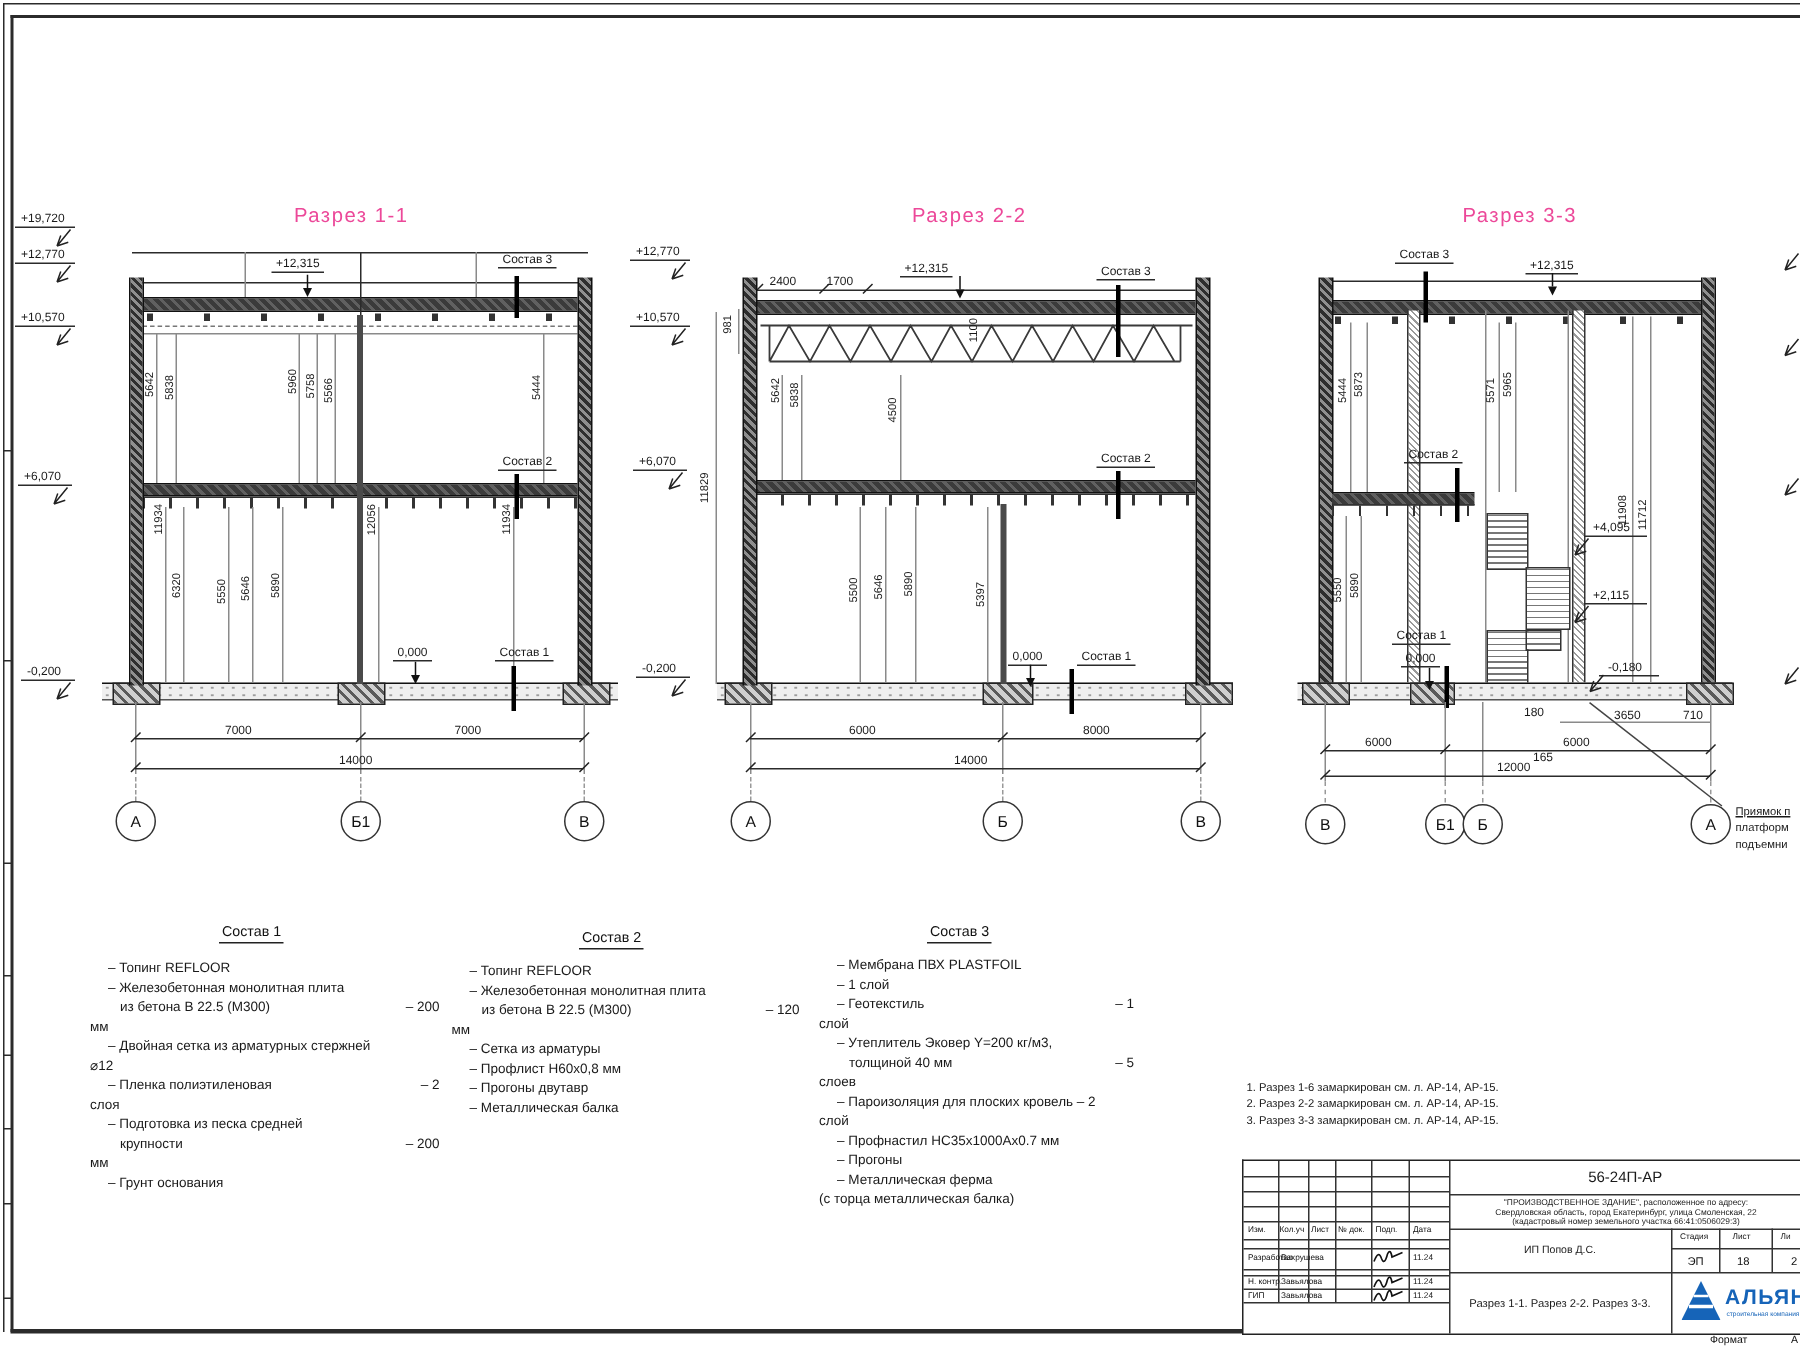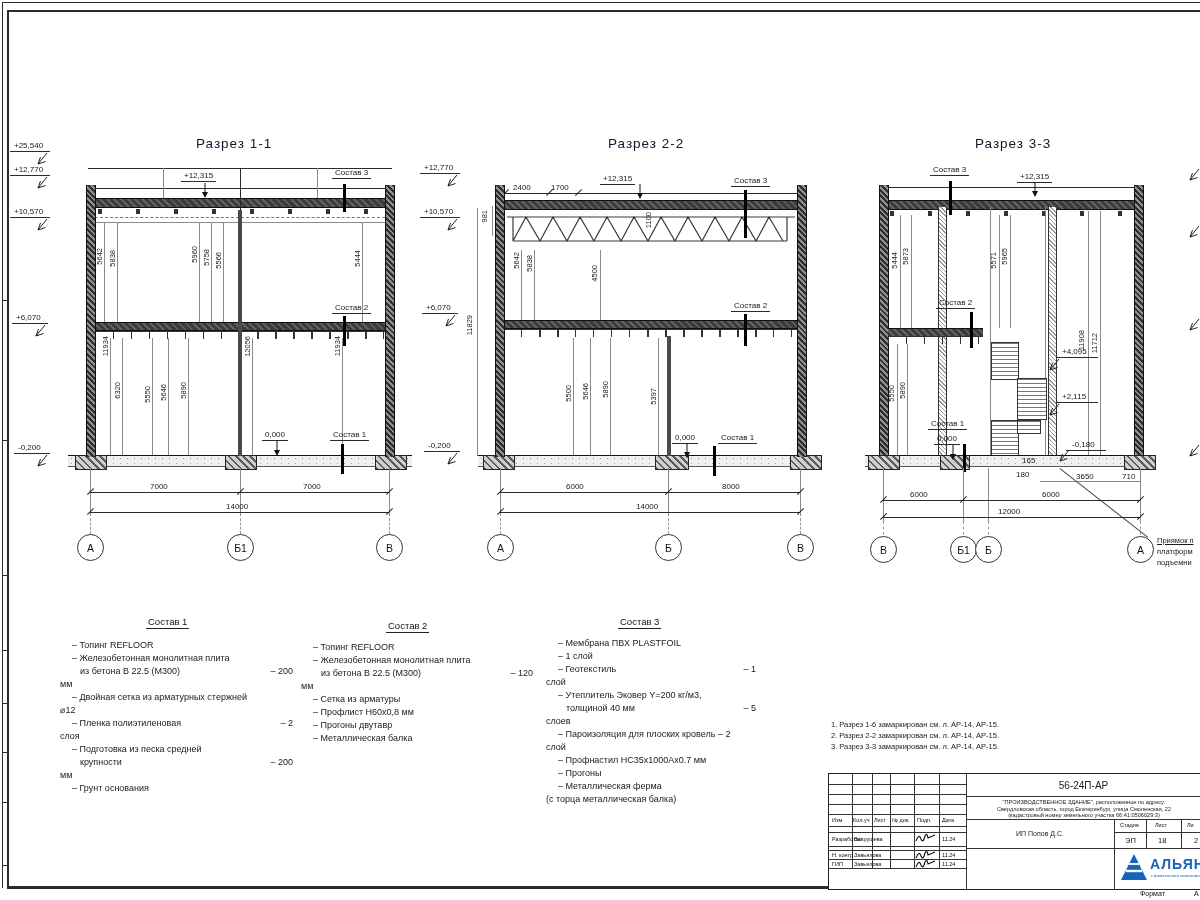--- a/index.html
+++ b/index.html
@@ -2,21 +2,21 @@
 <html><head>
 <meta charset="utf-8">
 <style>
   html,body{margin:0;padding:0;background:#fff}
   #sheet{position:relative;width:1200px;height:900px;background:#fff;overflow:hidden;
          font-family:"Liberation Sans",sans-serif;color:#1a1a1a}
   .hl{position:absolute;background:#2b2b2b;height:1px}
   .vl{position:absolute;background:#2b2b2b;width:1px}
   .thin{background:#8a8a8a}
   .txt{position:absolute;white-space:nowrap;font-size:8px;color:#1a1a1a}
-  .stitle{position:absolute;white-space:nowrap;font-size:13.5px;color:#0f172a;letter-spacing:1px}
+  .stitle{position:absolute;white-space:nowrap;font-size:13.5px;color:#ec4899;letter-spacing:1px}
   .vtxt{position:absolute;white-space:nowrap;font-size:7.5px;color:#1a1a1a;writing-mode:vertical-rl;transform:rotate(180deg)}
   .ulab{position:absolute;white-space:nowrap;font-size:8px;color:#1a1a1a;border-bottom:1px solid #2b2b2b;padding:0 3px 1px}
   .col{position:absolute;width:8px;background:repeating-linear-gradient(45deg,#2e2e2e 0 2px,#8f8f8f 2px 4px);border-left:1px solid #111;border-right:1px solid #111}
   .ccol{position:absolute;width:7px;background:repeating-linear-gradient(45deg,#fff 0 2px,#9a9a9a 2px 3px);border-left:1px solid #333;border-right:1px solid #333}
   .scol{position:absolute;width:4px;background:#4a4a4a}
   .slab{position:absolute;height:8px;background:repeating-linear-gradient(45deg,#3b3b3b 0 3px,#606060 3px 5px);border-top:1px solid #111;border-bottom:1px solid #111}
   .ground{position:absolute;height:10px;border-top:1.5px solid #111;border-bottom:1px solid #555;
           background-color:#efefef;background-image:radial-gradient(#9d9d9d 0.9px,transparent 1px);background-size:7px 5px}
   .foot{position:absolute;height:13px;background:repeating-linear-gradient(45deg,#5a5a5a 0 2px,#cfcfcf 2px 5px);border:1px solid #222}
   .ibeams{position:absolute;height:7px;border-top:1px solid #333;background:repeating-linear-gradient(90deg,#333 0 1.5px,transparent 1.5px 18px)}
@@ -55,21 +55,21 @@
   <div class="hl" style="left:2px;top:440px;width:6px"></div>
   <div class="hl" style="left:2px;top:575px;width:6px"></div>
   <div class="hl" style="left:2px;top:650px;width:6px"></div>
   <div class="hl" style="left:2px;top:703px;width:6px"></div>
   <div class="hl" style="left:2px;top:752px;width:6px"></div>
   <div class="hl" style="left:2px;top:802px;width:6px"></div>
   <div class="hl" style="left:2px;top:865px;width:6px"></div>
 
   <div class="stitle" style="left:196px;top:136px">Разрез 1-1</div>
 
-  <div class="txt" style="left:14px;top:141px">+25,540</div>
+  <div class="txt" style="left:14px;top:141px">+19,720</div>
   <div class="hl" style="left:10px;top:151px;width:40px"></div>
   <svg class="earr" style="left:34px;top:152px" width="15" height="14" viewBox="0 0 15 14">
       <path d="M13 1 L4 12 M4 12 L6.5 5 M4 12 L11.5 9.5" stroke="#222" fill="none"></path>
     </svg>
   <div class="txt" style="left:14px;top:165px">+12,770</div>
   <div class="hl" style="left:10px;top:175px;width:40px"></div>
   <svg class="earr" style="left:34px;top:176px" width="15" height="14" viewBox="0 0 15 14">
       <path d="M13 1 L4 12 M4 12 L6.5 5 M4 12 L11.5 9.5" stroke="#222" fill="none"></path>
     </svg>
   <div class="txt" style="left:14px;top:207px">+10,570</div>
@@ -340,21 +340,21 @@
   <svg class="earr" style="left:1046px;top:403px" width="15" height="14" viewBox="0 0 15 14">
       <path d="M13 1 L4 12 M4 12 L6.5 5 M4 12 L11.5 9.5" stroke="#222" fill="none"></path>
     </svg>
   <div class="txt" style="left:1072px;top:440px">-0,180</div>
   <div class="hl" style="left:1066px;top:450px;width:40px"></div>
   <svg class="earr" style="left:1056px;top:449px" width="15" height="14" viewBox="0 0 15 14">
       <path d="M13 1 L4 12 M4 12 L6.5 5 M4 12 L11.5 9.5" stroke="#222" fill="none"></path>
     </svg>
 
   <div class="txt" style="left:1016px;top:470px">180</div>
-  <div class="txt" style="left:1022px;top:456px">165</div>
+  <div class="txt" style="left:1022px;top:500px">165</div>
   <div class="hl thin" style="left:1040px;top:481px;width:100px"></div>
   <div class="txt" style="left:1076px;top:472px">3650</div>
   <div class="txt" style="left:1122px;top:472px">710</div>
   <div class="pitlead" style="left:1060px;top:468px"></div>
   <div class="note" style="left:1157px;top:536px;text-decoration:underline">Приямок п</div>
   <div class="note" style="left:1157px;top:547px">платформ</div>
   <div class="note" style="left:1157px;top:558px">подъемни</div>
 
   <svg class="earr" style="left:1186px;top:168px" width="15" height="14" viewBox="0 0 15 14">
       <path d="M13 1 L4 12 M4 12 L6.5 5 M4 12 L11.5 9.5" stroke="#222" fill="none"></path>
@@ -601,20 +601,21 @@
     <div class="hl" style="left:137px;top:74px;width:235px"></div>
     <div class="vl" style="left:317px;top:45px;height:29px"></div>
     <div class="vl" style="left:352px;top:45px;height:29px"></div>
     <div class="hl" style="left:285px;top:58px;width:87px"></div>
     <div class="tbt" style="left:291px;top:48px">Стадия</div>
     <div class="tbt" style="left:326px;top:48px">Лист</div>
     <div class="tbt" style="left:358px;top:48px">Ли</div>
     <div class="tbt" style="left:296px;top:62px;font-size:7.5px">ЭП</div>
     <div class="tbt" style="left:329px;top:62px;font-size:7.5px">18</div>
     <div class="tbt" style="left:365px;top:62px;font-size:7.5px">2</div>
+    <div style="position:absolute;left:139px;top:76px;width:144px;height:37px;display:flex;align-items:center;justify-content:center;text-align:center;font-size:7.5px">Разрез 1-1. Разрез 2-2. Разрез 3-3.</div>
     <svg style="position:absolute;left:292px;top:80px" width="26" height="26" viewBox="0 0 26 26">
         <polygon points="13,0 26,26 0,26" fill="#1664b8"></polygon>
         <line x1="5" y1="17" x2="21" y2="17" stroke="#fff" stroke-width="2.4"></line>
         <line x1="8" y1="10" x2="18" y2="10" stroke="#fff" stroke-width="1.8"></line>
       </svg>
     <div style="position:absolute;left:321px;top:82px;font-size:14px;font-weight:bold;color:#1664b8;letter-spacing:1px">АЛЬЯН</div>
     <div style="position:absolute;left:322px;top:99px;font-size:4.4px;color:#1664b8;white-space:nowrap">строительная компания</div>
   </div>
   <div class="tbt" style="left:1140px;top:890px;font-size:7px">Формат</div>
   <div class="tbt" style="left:1194px;top:890px;font-size:7px">А</div>

